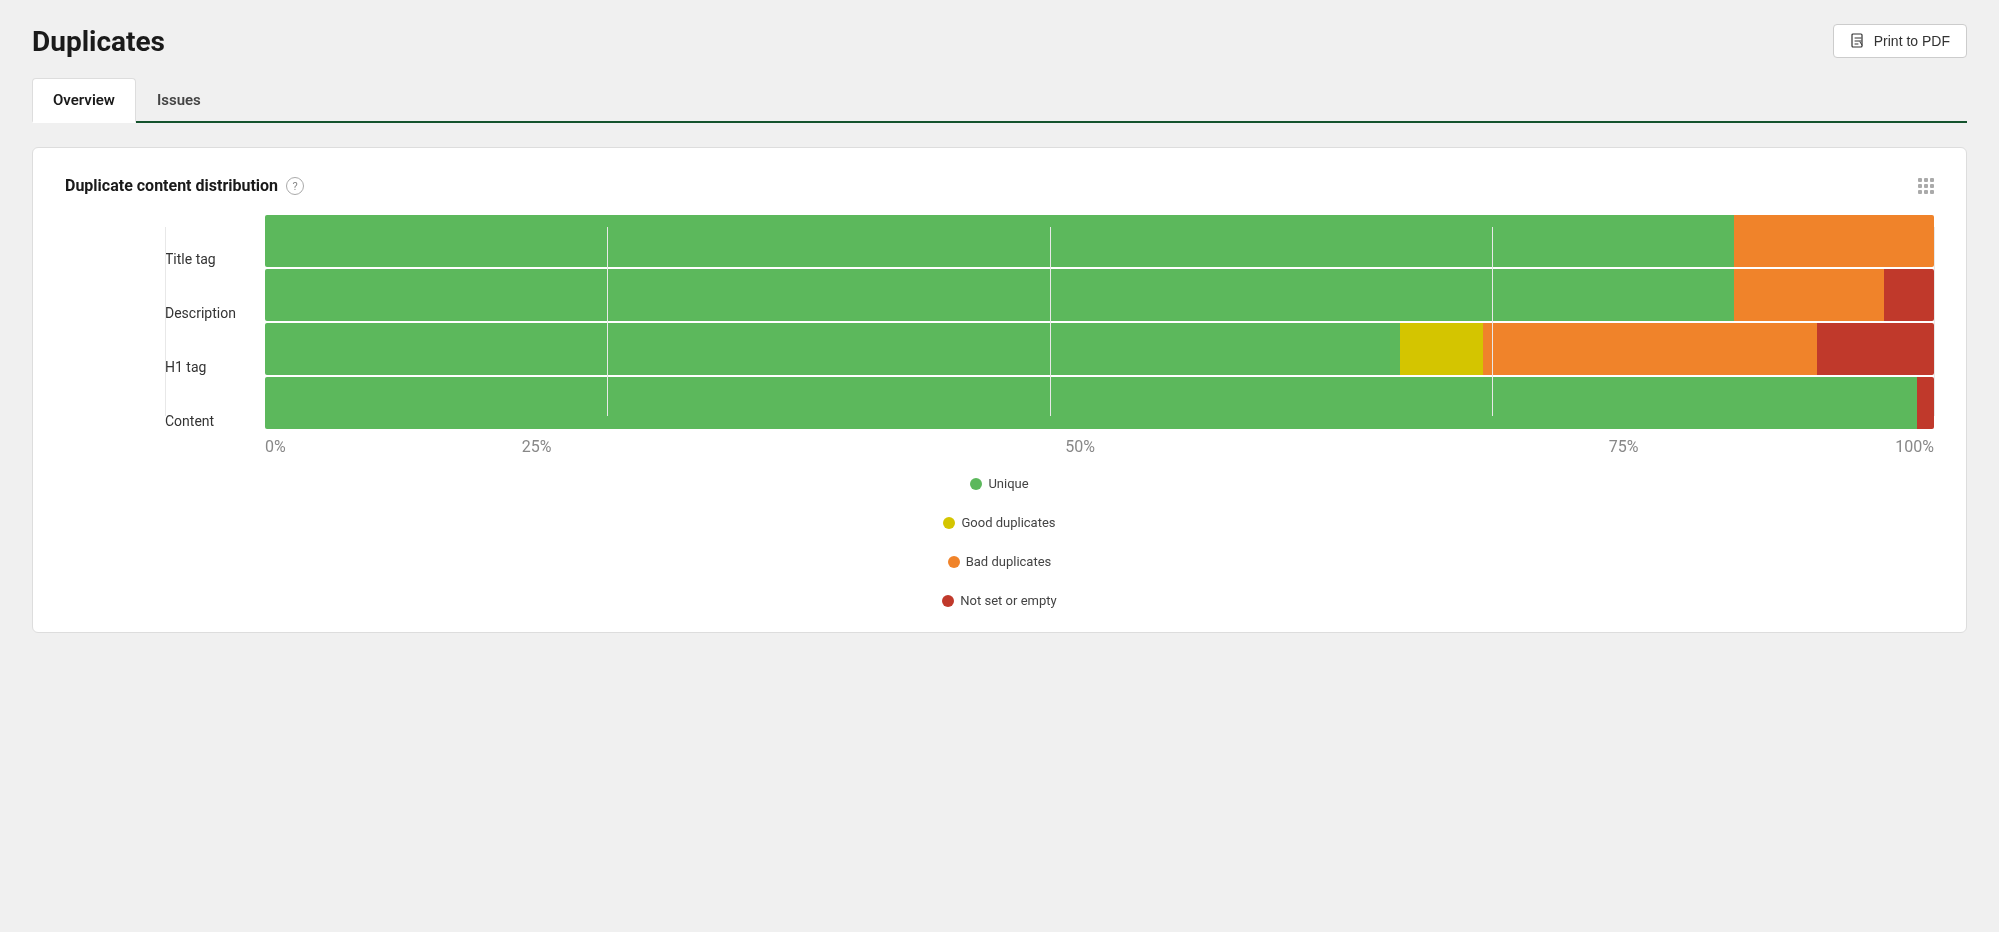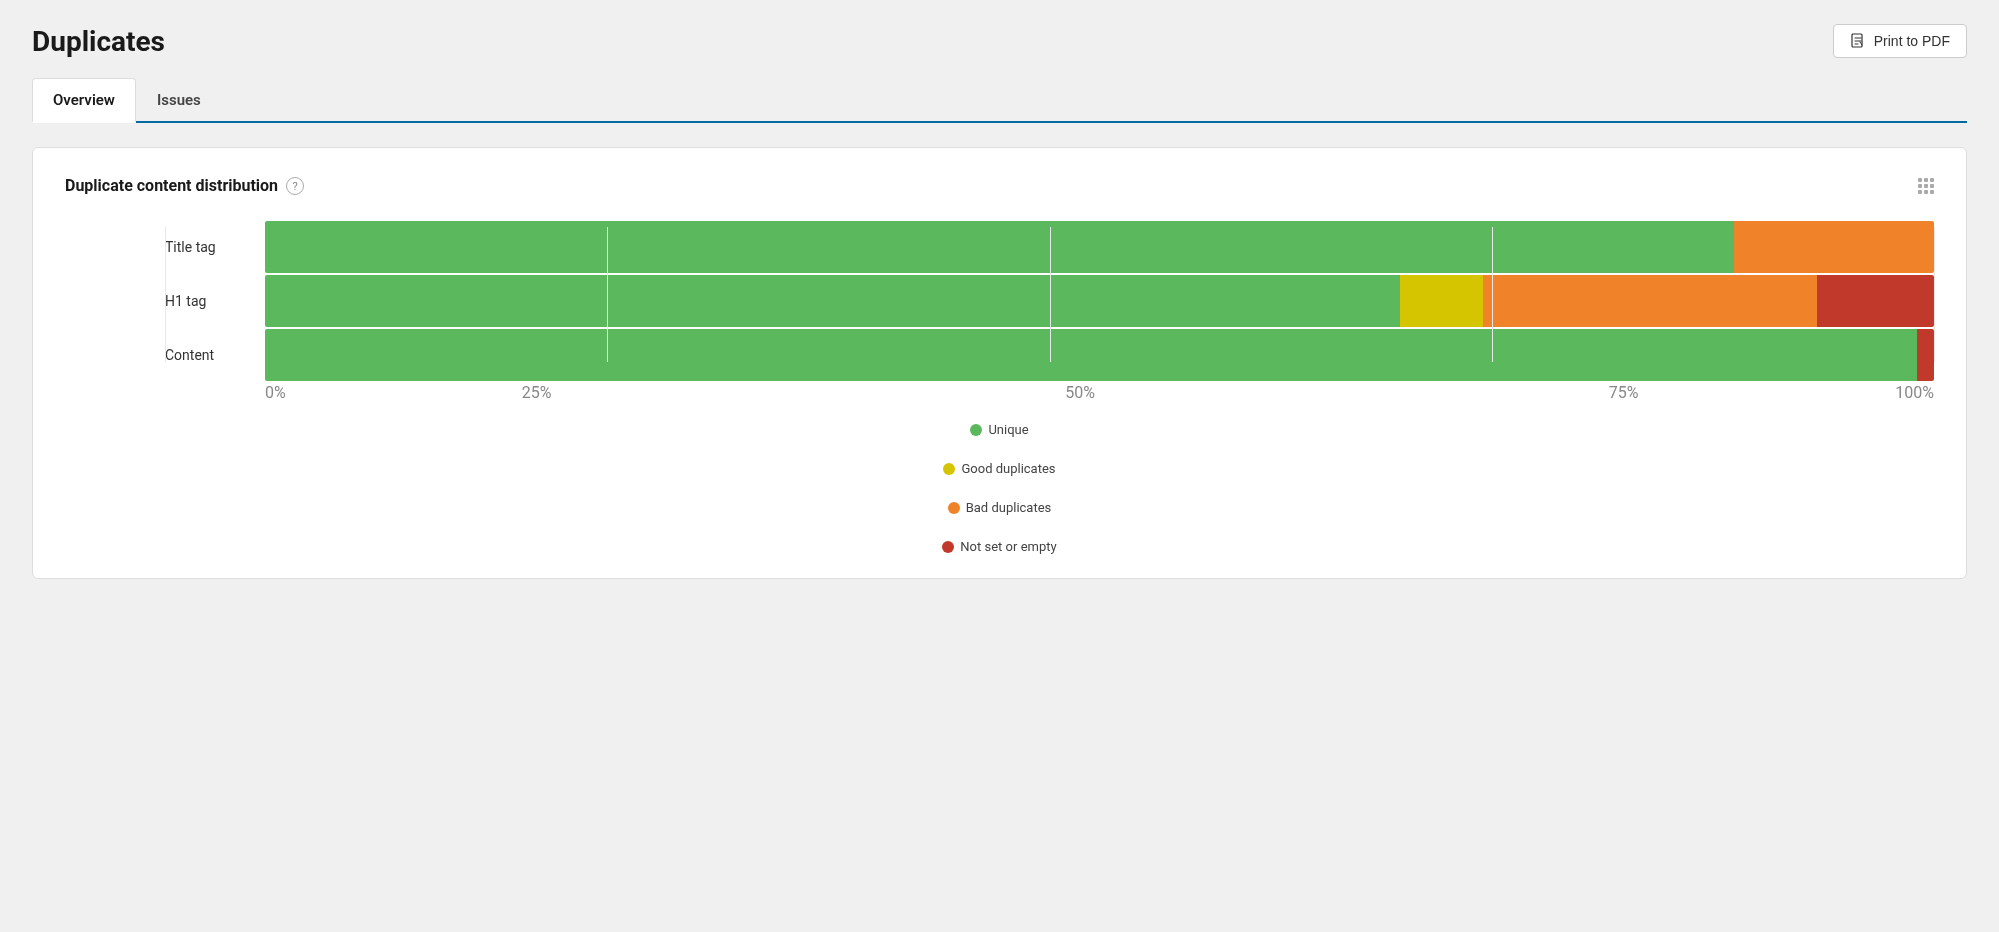--- a/index.html
+++ b/index.html
@@ -31,21 +31,21 @@
       border: 1px solid #ccc;
       background: #fff;
       padding: 8px 16px;
       border-radius: 4px;
       font-size: 14px;
       cursor: pointer;
       color: #333;
     }
     .tabs-bar {
       display: flex;
-      border-bottom: 2px solid #0369a1;
+      border-bottom: 2px solid #14532d;
       margin-bottom: 24px;
       background: #f0f0f0;
     }
     .tab {
       padding: 12px 20px;
       font-size: 15px;
       font-weight: 600;
       cursor: pointer;
       border: 1px solid transparent;
       border-bottom: none;
@@ -130,21 +130,21 @@
       background: #e8e8e8;
     }
     .bar-rows {
       display: flex;
       flex-direction: column;
       gap: 14px;
       margin-bottom: 8px;
     }
     .bar-row {
       display: flex;
-      align-items: center;
+      align-items: flex-end;
       height: 40px;
     }
     .bar-label {
       width: 100px;
       font-size: 14px;
       color: #333;
       flex-shrink: 0;
       padding-right: 16px;
     }
     .bar-container {
@@ -249,20 +249,28 @@
         <div class="grid-line" style="left:75%"></div>
         <div class="grid-line" style="left:100%"></div>
       </div>
 
       <div class="bar-rows" id="bar-rows">
           <div class="bar-row">
             <div class="bar-label">Title tag</div>
             <div class="bar-container">
               <div class="bar-segment" style="width: 88%; background: rgb(92, 184, 92);"></div>
               <div class="bar-segment" style="width: 12%; background: rgb(240, 131, 42);"></div>
+            </div>
+          </div>
+          <div class="bar-row">
+            <div class="bar-label">Description</div>
+            <div class="bar-container">
+              <div class="bar-segment" style="width: 88%; background: rgb(92, 184, 92);"></div>
+              <div class="bar-segment" style="width: 9%; background: rgb(240, 131, 42);"></div>
+              <div class="bar-segment" style="width: 3%; background: rgb(192, 57, 43);"></div>
             </div>
           </div>
           <div class="bar-row">
             <div class="bar-label">H1 tag</div>
             <div class="bar-container">
               <div class="bar-segment" style="width: 68%; background: rgb(92, 184, 92);"></div>
               <div class="bar-segment" style="width: 5%; background: rgb(212, 197, 0);"></div>
               <div class="bar-segment" style="width: 20%; background: rgb(240, 131, 42);"></div>
               <div class="bar-segment" style="width: 7%; background: rgb(192, 57, 43);"></div>
             </div>

